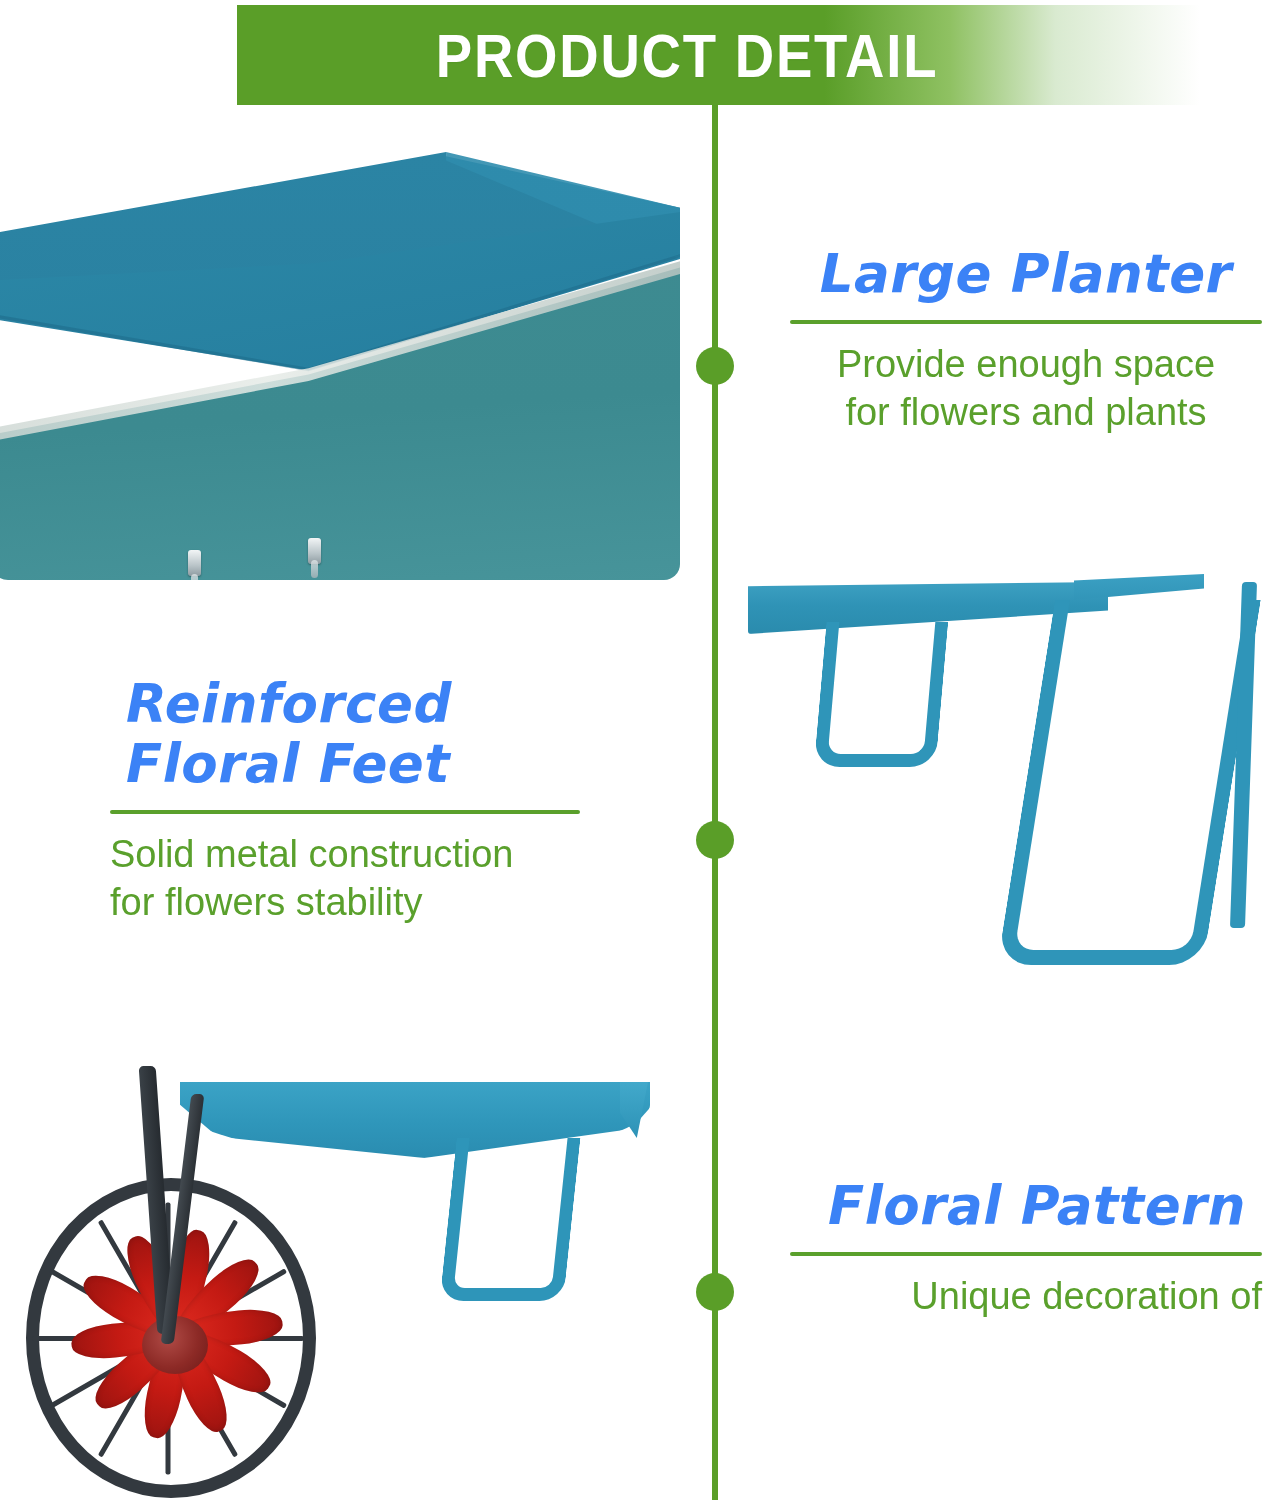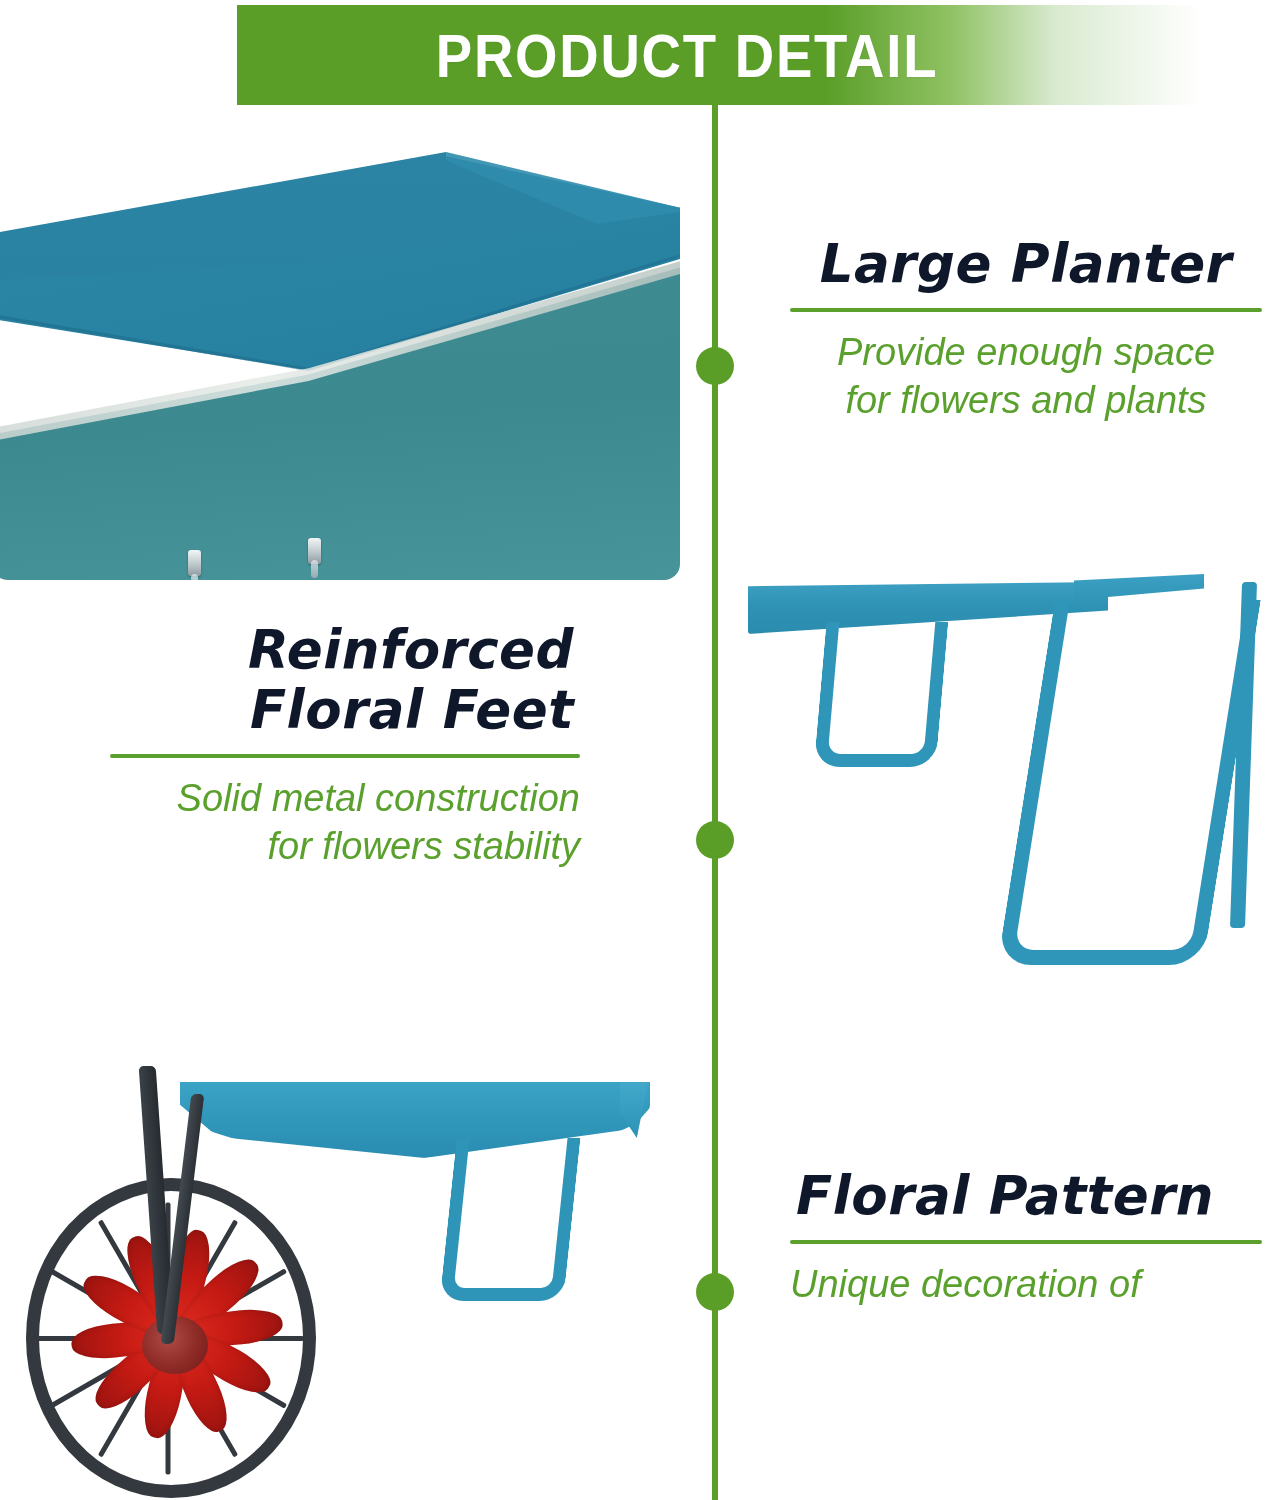--- a/index.html
+++ b/index.html
@@ -40,43 +40,43 @@
     position:absolute;width:38px;height:38px;border-radius:50%;
     background:#5a9e28;left:696px;
   }
   .tl-dot.d1{top:347px;}
   .tl-dot.d2{top:821px;}
   .tl-dot.d3{top:1273px;}
 
   
   .block{position:absolute;}
   .block h2{
-    margin:6px;
+    margin:16px;
     font-family:"DejaVu Sans", sans-serif;
     font-style:italic;
     font-weight:bold;
-    color:#0f172a;
+    color:#3b82f6;
     font-size:53px;
     line-height:60px;
     letter-spacing:.5px;
   }
   .rule{
     height:4px;background:#5aa02c;border-radius:2px;margin:14px 0 16px 0;
   }
   .block p{
     margin:0;
     font-family:"Liberation Sans", sans-serif;
     color:#5aa02c;
     font-size:38px;
     line-height:48px;
   }
 
   .blk-planter{left:790px;top:228px;width:472px;text-align:center;}
-  .blk-feet{left:110px;top:614px;width:470px;text-align:right;}
-  .blk-floral{left:790px;top:1160px;width:472px;text-align:left;}
+  .blk-feet{left:110px;top:658px;width:470px;text-align:left;}
+  .blk-floral{left:790px;top:1160px;width:472px;text-align:right;}
 
   
   .photo{position:absolute;overflow:hidden;}
   .photo-planter{
     left:-8px;top:152px;width:688px;height:428px;
     border-radius:16px;
     background:#ffffff;
   }
   .pl-outer{
     position:absolute;left:0;top:0;width:688px;height:428px;
@@ -207,21 +207,21 @@
     transform-origin:50% 0%;
     box-shadow:inset 0 0 6px rgba(0,0,0,.18);
   }
   .flower-center{
     position:absolute;left:142px;top:256px;width:66px;height:58px;
     border-radius:50%;
     background:radial-gradient(circle at 40% 38%,#b04b46 0%,#8d2a26 55%,#6e1a18 100%);
   }
 
   
-  .nb{white-space:nowrap;font-style:italic;}
+  .nb{white-space:nowrap;}
 </style>
 </head>
 <body>
 
 <div class="stage">
 
   <div class="banner"></div>
   <div class="banner-title">PRODUCT DETAIL</div>
 
   <div class="timeline"></div>

